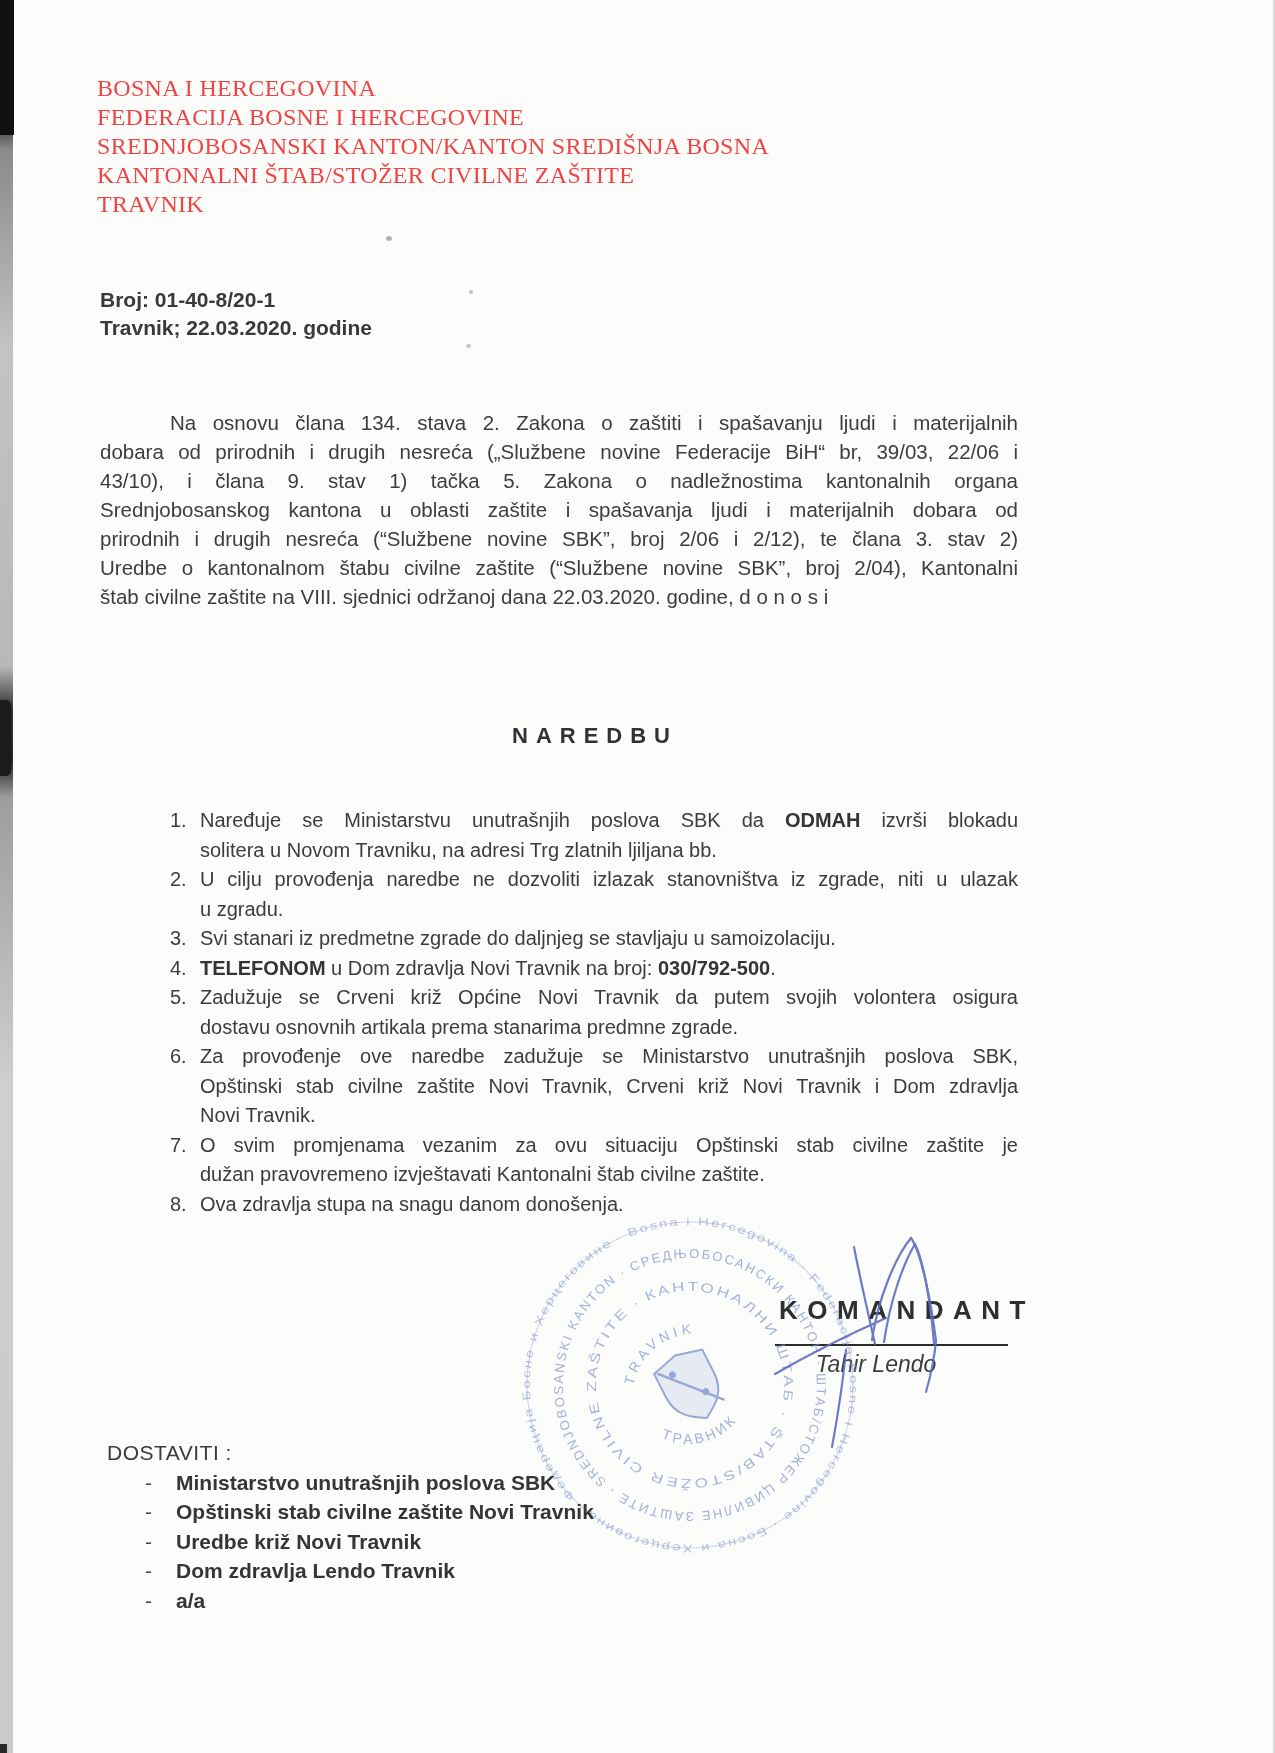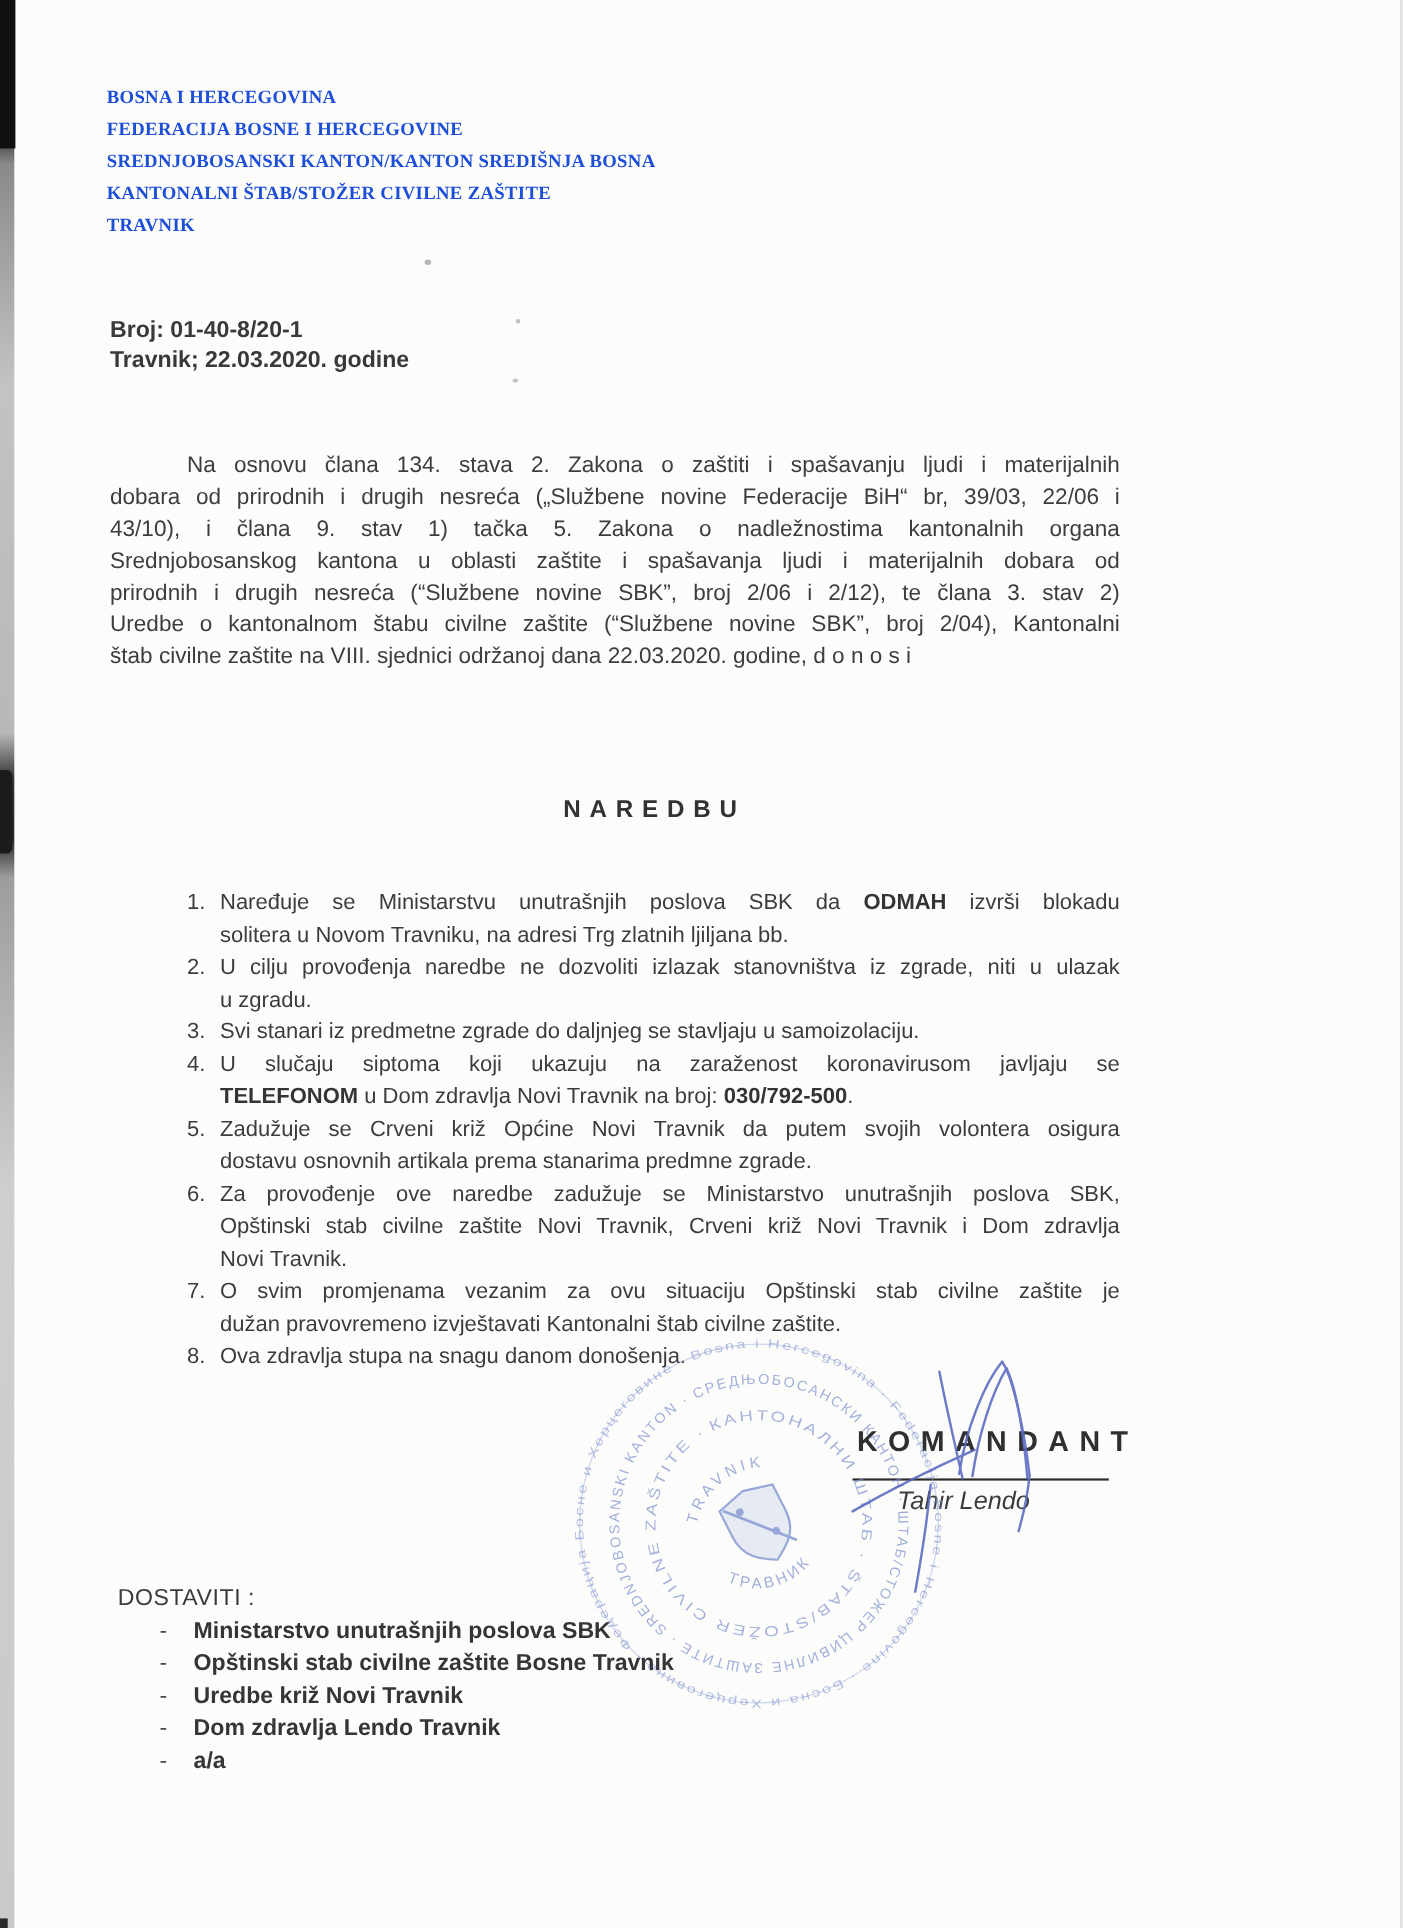--- a/index.html
+++ b/index.html
@@ -12,21 +12,21 @@
       #b8b8b8 38%,#303030 40.5%,#262626 43.5%,#9d9d9d 45.5%,#cfcfcf 62%,#c9c9c9 100%);}
   .edge-blob1{position:absolute;left:0;top:0;width:14px;height:135px;background:#101010;}
   .edge-blob2{position:absolute;left:0;top:700px;width:11px;height:76px;background:#1b1b1b;border-radius:0 5px 5px 0;}
   .edge-right{position:absolute;right:0;top:0;width:2px;height:100%;background:#dcdcda;}
   .corner-mark{position:absolute;left:0;top:1744px;width:7px;height:9px;background:#2a2a2a;}
   .speck1{position:absolute;left:386px;top:236px;width:6px;height:5px;background:#b5b5b3;border-radius:50%;}
   .speck2{position:absolute;left:466px;top:344px;width:5px;height:4px;background:#c6c6c4;border-radius:50%;}
   .speck3{position:absolute;left:469px;top:290px;width:4px;height:4px;background:#bdbdbb;border-radius:50%;}
 
   .header{position:absolute;left:97px;top:74px;font-family:"Liberation Serif",serif;
-          font-weight:bold;font-size:17px;line-height:29px;color:#1d4ed8;letter-spacing:.3px;}
+          font-weight:normal;font-size:24px;line-height:29px;color:#ef4444;letter-spacing:.3px;}
   .ref{position:absolute;left:100px;top:286px;font-weight:bold;font-size:21px;line-height:28px;color:#39393b;}
 
   .intro{position:absolute;left:100px;top:408px;width:918px;font-size:20.5px;line-height:29px;}
   .jline{text-align:justify;text-align-last:justify;text-justify:inter-word;}
   .jline.last{text-align-last:left;}
   .jline.indent{text-indent:70px;}
 
   .title{position:absolute;left:100px;top:723px;width:990px;text-align:center;
          font-weight:bold;font-size:22px;letter-spacing:8px;color:#323234;}
 
@@ -107,21 +107,20 @@
       </div>
       <div class="oitem">
         <div class="onum">3.</div>
         <div class="otext">
           <div class="jline last"><span>Svi stanari iz predmetne zgrade do daljnjeg se stavljaju u samoizolaciju.</span></div>
         </div>
       </div>
       <div class="oitem">
         <div class="onum">4.</div>
         <div class="otext">
-          <div class="jline"><span>U slučaju siptoma koji ukazuju na zaraženost koronavirusom javljaju se</span></div>
           <div class="jline last"><b>TELEFONOM</b><span> u Dom zdravlja Novi Travnik na broj: </span><b>030/792-500</b><span>.</span></div>
         </div>
       </div>
       <div class="oitem">
         <div class="onum">5.</div>
         <div class="otext">
           <div class="jline"><span>Zadužuje se Crveni križ Općine Novi Travnik da putem svojih volontera osigura</span></div>
           <div class="jline last"><span>dostavu osnovnih artikala prema stanarima predmne zgrade.</span></div>
         </div>
       </div>
@@ -197,21 +196,21 @@
   </svg>
 
   <div class="dost-label">DOSTAVITI :</div>
   <div class="dost-list">
     <div class="drow">
       <span class="ddash">-</span>
       <span class="ditem">Ministarstvo unutrašnjih poslova SBK</span>
     </div>
     <div class="drow">
       <span class="ddash">-</span>
-      <span class="ditem">Opštinski stab civilne zaštite Bosne Travnik</span>
+      <span class="ditem">Opštinski stab civilne zaštite Novi Travnik</span>
     </div>
     <div class="drow">
       <span class="ddash">-</span>
       <span class="ditem">Uredbe križ Novi Travnik</span>
     </div>
     <div class="drow">
       <span class="ddash">-</span>
       <span class="ditem">Dom zdravlja Lendo Travnik</span>
     </div>
     <div class="drow">

